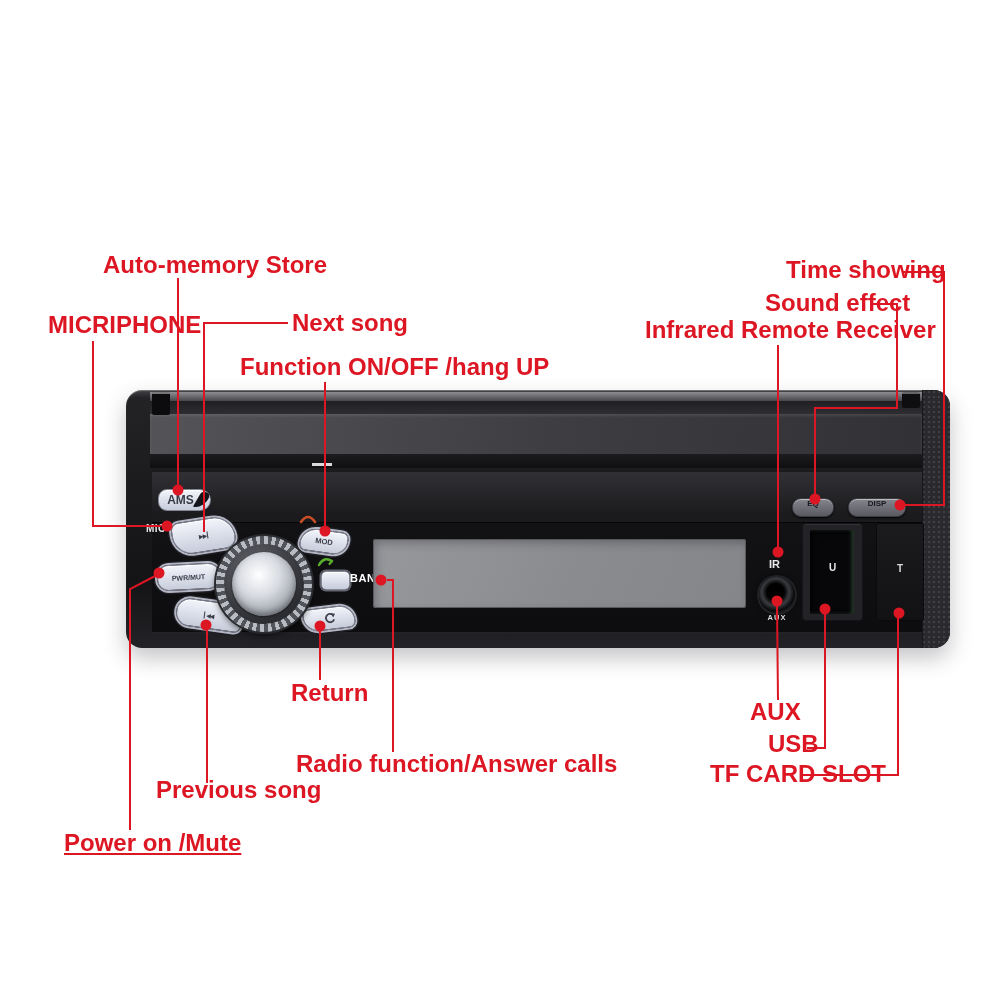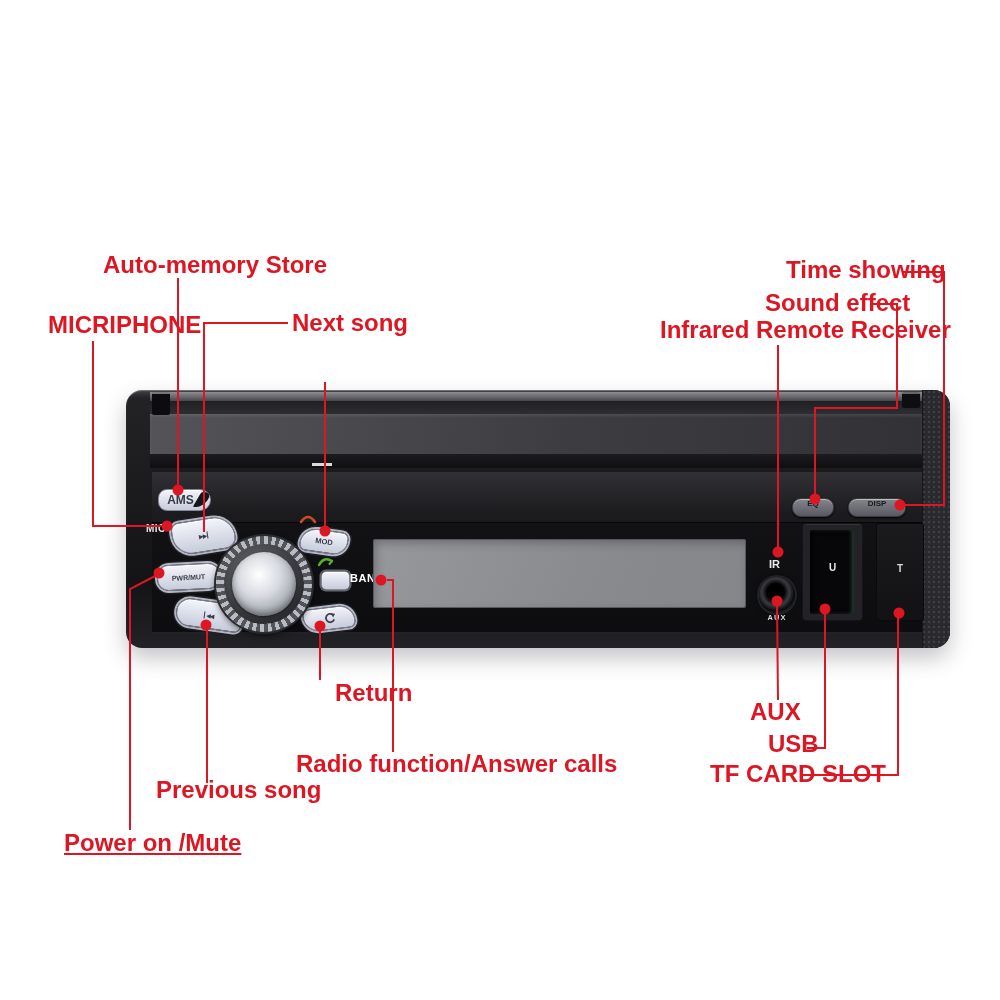--- a/index.html
+++ b/index.html
@@ -9,22 +9,22 @@
 
   
   .callout-label{position:absolute;color:#dd1623;font-weight:700;font-size:24px;
     line-height:22px;white-space:nowrap;z-index:6;}
   #lb-auto{left:103px;top:254px;}
   #lb-mic{left:48px;top:314px;}
   #lb-next{left:292px;top:312px;}
   #lb-func{left:240px;top:356px;}
   #lb-time{left:786px;top:259px;}
   #lb-sound{left:765px;top:292px;}
-  #lb-ir{left:660px;top:319px;text-align:right;}
-  #lb-return{left:291px;top:682px;margin-left:44px;}
+  #lb-ir{left:645px;top:319px;text-align:right;}
+  #lb-return{left:291px;top:682px;}
   #lb-radio{left:296px;top:753px;}
   #lb-prev{left:156px;top:779px;}
   #lb-power{left:64px;top:832px;text-decoration:underline;}
   #lb-aux{left:750px;top:701px;}
   #lb-usb{left:768px;top:733px;}
   #lb-tf{left:683px;top:763px;margin-left:27px;}
 
   .callout-svg{position:absolute;left:0;top:0;z-index:5;pointer-events:none;}
 
   
@@ -165,20 +165,21 @@
       <circle cx="159" cy="573" r="5.5"></circle>
       <circle cx="777" cy="601" r="5.5"></circle>
       <circle cx="825" cy="609" r="5.5"></circle>
       <circle cx="899" cy="613" r="5.5"></circle>
     </g>
   </svg>
 
   <div class="callout-label" id="lb-auto">Auto-memory Store</div>
   <div class="callout-label" id="lb-mic">MICRIPHONE</div>
   <div class="callout-label" id="lb-next">Next song</div>
+  <div class="callout-label" id="lb-func">Function ON/OFF /hang UP</div>
   <div class="callout-label" id="lb-time">Time showing</div>
   <div class="callout-label" id="lb-sound">Sound effect</div>
   <div class="callout-label" id="lb-ir">Infrared Remote Receiver</div>
   <div class="callout-label" id="lb-return">Return</div>
   <div class="callout-label" id="lb-radio">Radio function/Answer calls</div>
   <div class="callout-label" id="lb-prev">Previous song</div>
   <div class="callout-label" id="lb-power">Power on /Mute</div>
   <div class="callout-label" id="lb-aux">AUX</div>
   <div class="callout-label" id="lb-usb">USB</div>
   <div class="callout-label" id="lb-tf">TF CARD SLOT</div>

